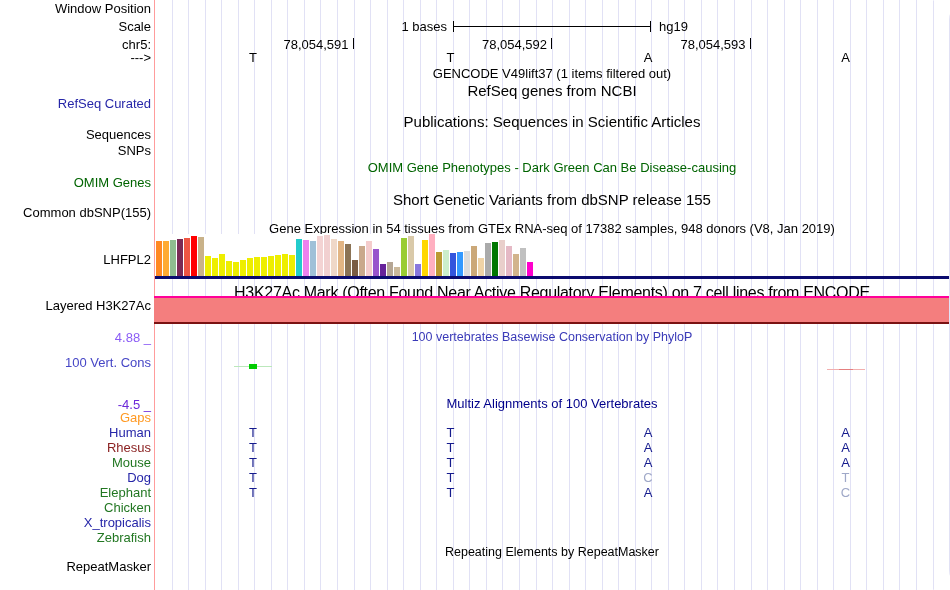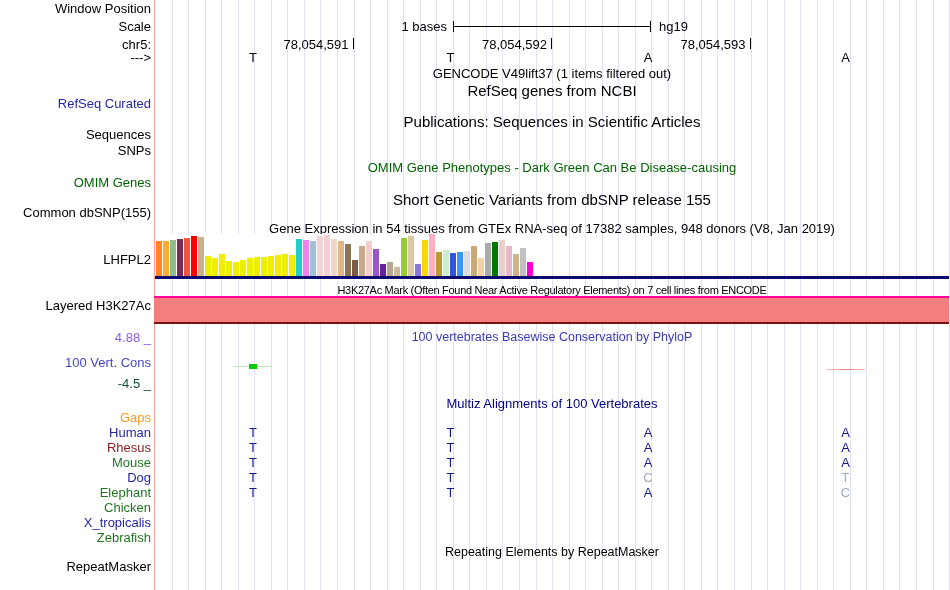--- a/index.html
+++ b/index.html
@@ -1,26 +1,26 @@
 <!DOCTYPE html>
 <html><head>
 <meta charset="utf-8">
 <style>
   html,body{margin:0;padding:0;background:#fff;}
   #screen{
     position:relative;width:950px;height:590px;background:#fff;overflow:hidden;
-    font-family:"Liberation Sans","DejaVu Sans",sans-serif;font-size:13px;color:#000;
+    font-family:"Liberation Sans","DejaVu Sans",sans-serif;font-size:13px;color:#000;border-radius:20px;
   }
   .abs{position:absolute;white-space:nowrap;}
   .gridline{position:absolute;top:0;width:1px;height:590px;background:#E1E1F5;}
   .guideline{position:absolute;top:0;left:154px;width:1px;height:590px;background:#FF9C9C;}
   .left-label{position:absolute;right:799px;text-align:right;line-height:15px;font-size:13px;}
   .center-794{position:absolute;left:155px;width:794px;text-align:center;}
   .small{font-size:15px;}
-  .mid{font-size:11px;}
+  .mid{font-size:16px;}
   .tick{position:absolute;width:1.4px;background:#000;}
   .baseletter{position:absolute;transform:translateX(-50%);font-size:13px;line-height:15px;}
   .alnletter{position:absolute;transform:translateX(-50%);font-size:13px;line-height:15px;font-weight:bold;}
   .bar{position:absolute;}
 </style>
 </head>
 <body>
 
 <div id="screen">
 
@@ -180,21 +180,21 @@
 
   <div class="center-794 mid" style="top:283.5px;letter-spacing:-0.3px;">H3K27Ac Mark (Often Found Near Active Regulatory Elements) on 7 cell lines from ENCODE</div>
   <div class="abs" style="top:296px;left:154px;width:795px;height:2.4px;background:#FF0099;"></div>
   <div class="abs" style="top:298.4px;left:154px;width:795px;height:23.6px;background:#F47E7E;"></div>
   <div class="abs" style="top:322px;left:154px;width:795px;height:1.8px;background:#7A1212;"></div>
   <div class="left-label" style="top:298px;">Layered H3K27Ac</div>
 
   <div class="left-label" style="top:330px;color:#8b5cf6;">4.88 _</div>
   <div class="center-794 mid" style="top:330px;color:#3A3AB8;font-size:12.5px;">100 vertebrates Basewise Conservation by PhyloP</div>
   <div class="left-label" style="top:354.5px;color:#4646C6;">100 Vert. Cons</div>
-  <div class="left-label" style="top:376px;color:#14532d;">-4.5 _</div>
+  <div class="left-label" style="top:397px;color:#6d28d9;">-4.5 _</div>
   <div id="cons-marks">
       <div class="abs" style="top: 366px; left: 234px; width: 38px; height: 1.4px; background: rgb(187, 232, 187);"></div>
       <div class="abs" style="top: 364px; left: 249px; width: 8px; height: 4.5px; background: rgb(0, 204, 0);"></div>
       <div class="abs" style="top: 368.5px; left: 826.5px; width: 38px; height: 1.4px; background: rgb(242, 175, 175);"></div>
       <div class="abs" style="top: 368.5px; left: 838.5px; width: 14px; height: 1.6px; background: rgb(229, 127, 127);"></div>
     </div>
 
   <div class="center-794" style="top:395.5px;color:#00008B;">Multiz Alignments of 100 Vertebrates</div>
   <div class="left-label" style="top:410px;color:#FF9922;">Gaps</div>
   <div id="multiz-rows">

